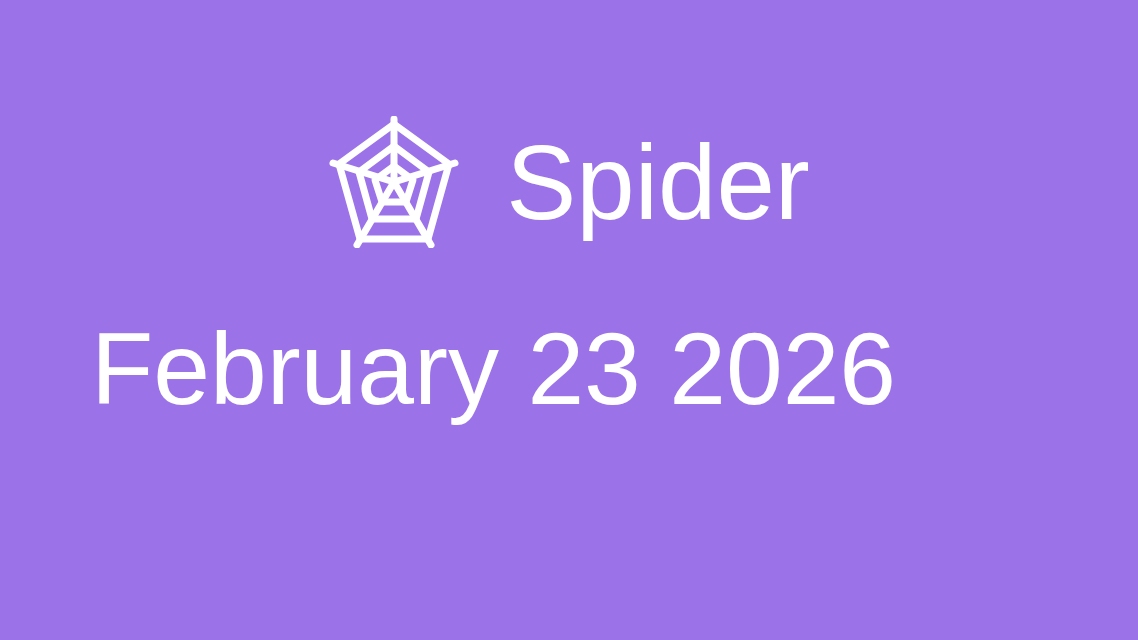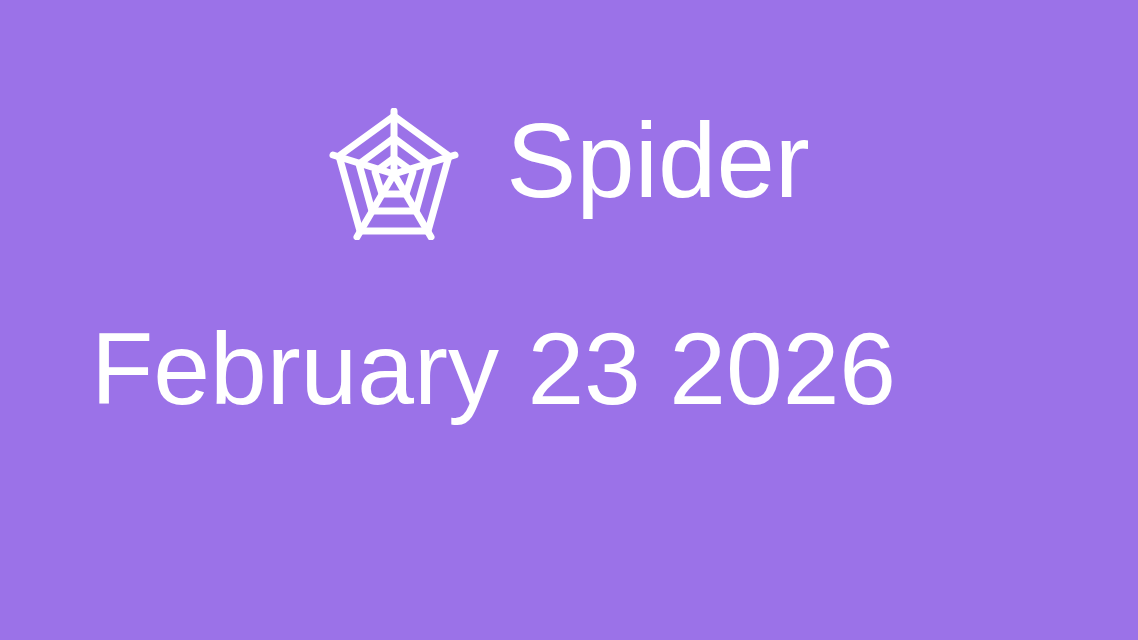--- a/index.html
+++ b/index.html
@@ -21,20 +21,21 @@
   }
 
   
   #title-row {
     position: absolute;
     left: 0;
     top: 108px;
     width: 1138px;
     height: 148px;
     display: flex;
+    align-items: center;
     justify-content: center;
   }
 
   #web-icon {
     width: 132px;
     height: 132px;
     flex: 0 0 auto;
     display: block;
   }
 

